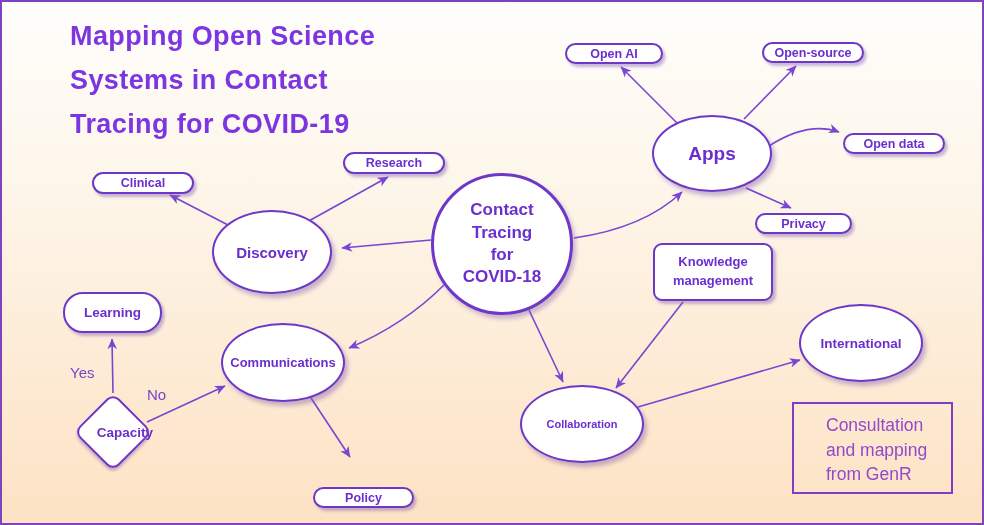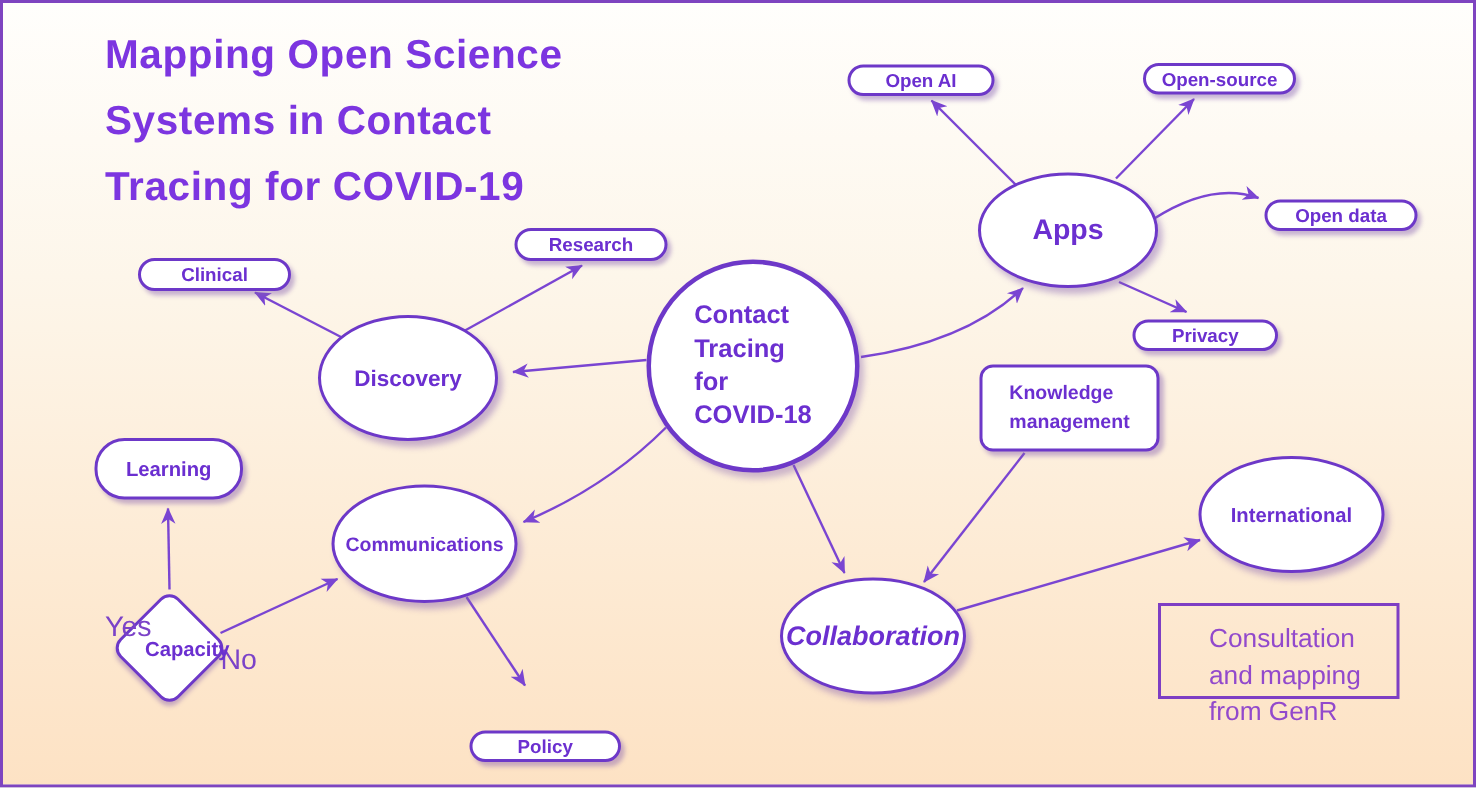--- a/index.html
+++ b/index.html
@@ -13,21 +13,21 @@
   svg.edges { position:absolute; left:0; top:0; width:984px; height:525px; }
 
   .title {
     position:absolute; left:68px; top:12px; width:380px;
     font-size:27px; line-height:44px; font-weight:bold; letter-spacing:.4px;
     color:#7c35e0; white-space:pre-line;
   }
 
   .node {
     position:absolute; display:flex; align-items:center; justify-content:center;
-    text-align:left; box-sizing:border-box;
+    text-align:center; box-sizing:border-box;
     color:#6b2fd0; background:#fff; border:2px solid #6d38c8;
     white-space:pre-line;
   }
   .pill {
     border-radius:999px; font-size:12.5px; font-weight:bold;
     box-shadow:2.5px 3px 3px rgba(133,95,175,.45);
   }
   .ellipse {
     border-radius:50%; font-weight:bold;
     box-shadow:3px 4px 4px rgba(133,95,175,.45);
@@ -40,21 +40,21 @@
     border-radius:9px; font-size:13px; line-height:1.45; font-weight:bold;
     box-shadow:2.5px 3px 3px rgba(133,95,175,.45);
   }
   .annotation-box {
     position:absolute; box-sizing:border-box;
     border:2px solid #7e3ec4; background:transparent;
     color:#9249cc; font-size:17.5px; line-height:1.4;
     padding:9px 13px; white-space:pre-line; text-align:left;
   }
   .edge-label {
-    position:absolute; color:#7b42c8; font-size:19px;margin-top:44px;
+    position:absolute; color:#7b42c8; font-size:15px;
   }
   .diamond { position:absolute; display:flex; align-items:center; justify-content:flex-end; }
   .diamond-shape {
     position:absolute; left:50%; top:50%; width:56px; height:56px; margin:-28px 0 0 -28px;
     transform:rotate(45deg); background:#fff; border:2px solid #6d38c8;
     border-radius:9px; box-sizing:border-box;
     box-shadow:2px 2px 3px rgba(133,95,175,.45);
   }
   .diamond-label { position:relative; z-index:1; font-size:13.5px; font-weight:bold; color:#6b2fd0; }
 </style>
@@ -124,21 +124,21 @@
   </div>
 
   <div class="edge-label" style="left:68px; top:362px;">Yes</div>
 
   <div class="edge-label" style="left:145px; top:384px;">No</div>
 
   <div class="node ellipse" style="left:219px; top:321px; width:124px; height:79px; font-size:13px;">Communications</div>
 
   <div class="node pill" style="left:311px; top:461px; width:101px; height:21px;margin-top:24px;">Policy</div>
 
-  <div class="node ellipse" style="left:518px; top:383px; width:124px; height:78px; font-size:18px;font-style:italic;">Collaboration</div>
+  <div class="node ellipse" style="left:518px; top:383px; width:124px; height:78px; font-size:11px;">Collaboration</div>
 
   <div class="node ellipse" style="left:797px; top:302px; width:124px; height:78px; font-size:13.5px;">International</div>
 
-  <div class="annotation-box" style="left:770px; top:400px; width:161px; height:64px;padding-left:32px;">Consultation
+  <div class="annotation-box" style="left:790px; top:400px; width:161px; height:92px;padding-left:32px;">Consultation
 and mapping
 from GenR</div>
 
 </div>
 
 </body></html>

